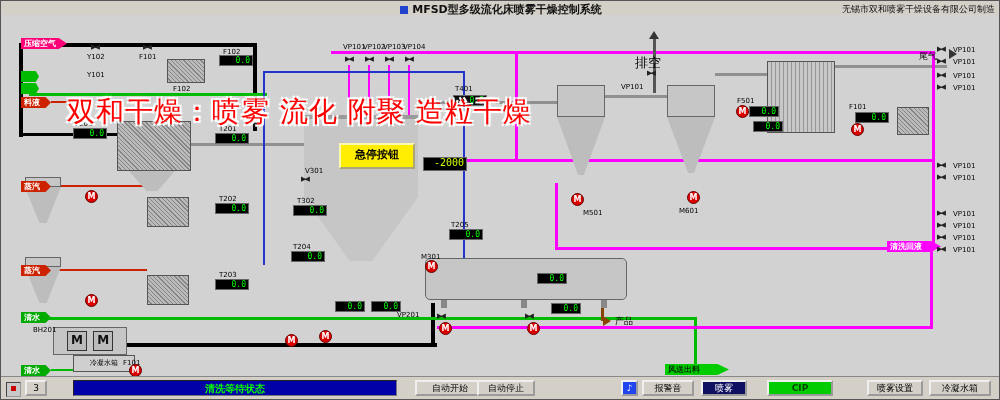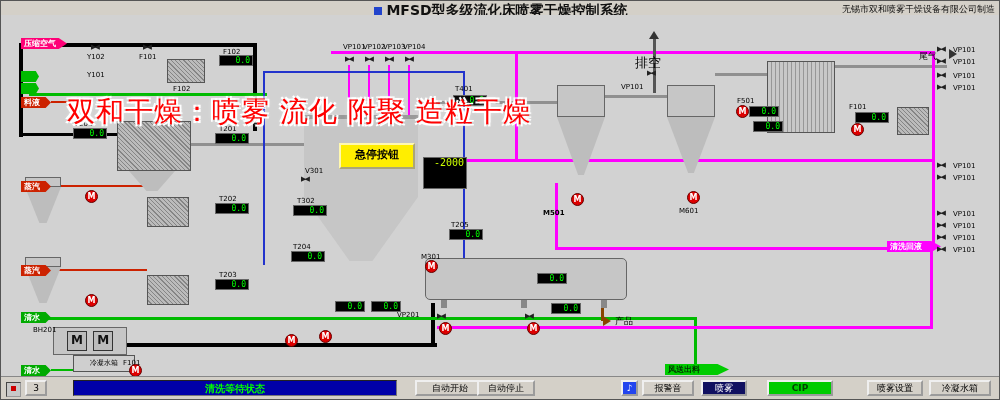--- a/index.html
+++ b/index.html
@@ -1,20 +1,20 @@
 <!DOCTYPE html>
 <html><head>
 <meta charset="utf-8">
 <style>
   html,body{margin:0;padding:0;background:#808080;}
   #screen{position:relative;width:1000px;height:400px;background:#d4d0c8;overflow:hidden;
           font-family:"DejaVu Sans","Liberation Sans",sans-serif;border:1px solid #555;box-sizing:border-box;}
   
   #titlebar{position:absolute;top:0;left:0;width:1000px;height:14px;background:#d4d0c8;border-bottom:1px solid #999;}
-  #titlerow{position:absolute;left:0;right:0;top:1px;text-align:center;font-size:14px;font-weight:bold;color:#111;}
+  #titlerow{position:absolute;left:0;right:0;top:1px;text-align:center;font-size:11px;font-weight:bold;color:#111;}
   #app-icon{display:inline-block;width:8px;height:8px;background:#2244cc;margin-right:4px;vertical-align:middle;}
   #company{position:absolute;right:6px;top:2px;font-size:9px;color:#111;}
   
   #diagram{position:absolute;top:14px;left:0;width:1000px;height:364px;background:#d2d2d2;font-size:7px;}
   .pipe{position:absolute;z-index:1;}
   .equip{position:absolute;background:#c6c6c6;border:1px solid #666;box-sizing:border-box;z-index:2;}
   .hatch{position:absolute;border:1px solid #555;box-sizing:border-box;z-index:2;
          background:repeating-linear-gradient(45deg,#bbb 0,#bbb 2px,#858585 2px,#858585 3px);}
   .vstripe{position:absolute;border:1px solid #555;box-sizing:border-box;z-index:2;
          background:repeating-linear-gradient(90deg,#c8c8c8 0,#c8c8c8 3px,#979797 3px,#979797 4px);}
@@ -183,36 +183,36 @@
       <div class="tag" style="left: 848px; top: 88px;">F101</div>
       <div class="tag" style="left: 74px; top: 105px;">F201</div>
       <div class="tag" style="left: 218px; top: 110px;">T201</div>
       <div class="tag" style="left: 218px; top: 180px;">T202</div>
       <div class="tag" style="left: 296px; top: 182px;">T302</div>
       <div class="tag" style="left: 304px; top: 152px;">V301</div>
       <div class="tag" style="left: 218px; top: 256px;">T203</div>
       <div class="tag" style="left: 292px; top: 228px;">T204</div>
       <div class="tag" style="left: 450px; top: 206px;">T205</div>
       <div class="tag" style="left: 420px; top: 238px;">M301</div>
-      <div class="tag" style="left: 542px; top: 194px; font-weight: bold;">M501</div>
+      <div class="tag" style="left: 582px; top: 194px;">M501</div>
       <div class="tag" style="left: 678px; top: 192px;">M601</div>
       <div class="tag" style="left: 396px; top: 296px;">VP201</div>
       <div class="tag" style="left: 32px; top: 311px;">BH201</div>
       <div class="tag" style="left: 122px; top: 344px;">F101</div>
       <div class="tag" style="left: 614px; top: 302px; font-size: 9px;">产品</div>
       <div class="display" style="left: 218px; top: 40px; width: 34px;">0.0</div>
       <div class="display" style="left: 452px; top: 80px; width: 34px;">0.0</div>
       <div class="display" style="left: 72px; top: 113px; width: 34px;">0.0</div>
       <div class="display" style="left: 214px; top: 118px; width: 34px;">0.0</div>
       <div class="display" style="left: 214px; top: 188px; width: 34px;">0.0</div>
       <div class="display" style="left: 292px; top: 190px; width: 34px;">0.0</div>
       <div class="display" style="left: 214px; top: 264px; width: 34px;">0.0</div>
       <div class="display" style="left: 290px; top: 236px; width: 34px;">0.0</div>
       <div class="display" style="left: 448px; top: 214px; width: 34px;">0.0</div>
-      <div class="display" style="left: 422px; top: 142px; width: 44px; height: 32px; color: rgb(204, 255, 0); font-size: 10px;">-2000</div>
+      <div class="display" style="left: 422px; top: 142px; width: 44px; height: 14px; color: rgb(204, 255, 0); font-size: 10px;">-2000</div>
       <div class="display" style="left: 334px; top: 286px; width: 30px;">0.0</div>
       <div class="display" style="left: 370px; top: 286px; width: 30px;">0.0</div>
       <div class="display" style="left: 536px; top: 258px; width: 30px;">0.0</div>
       <div class="display" style="left: 550px; top: 288px; width: 30px;">0.0</div>
       <div class="display" style="left: 748px; top: 91px; width: 30px;">0.0</div>
       <div class="display" style="left: 752px; top: 106px; width: 30px;">0.0</div>
       <div class="display" style="left: 854px; top: 97px; width: 34px;">0.0</div>
       <div class="valve" style="left: 90px; top: 28px;">▶◀</div>
       <div class="valve" style="left: 142px; top: 28px;">▶◀</div>
       <div class="valve" style="left: 344px; top: 40px;">▶◀</div>

